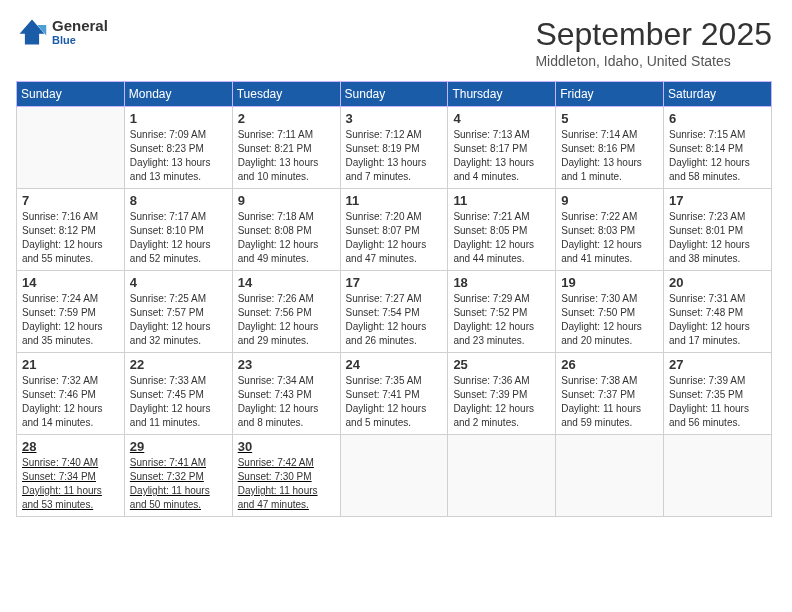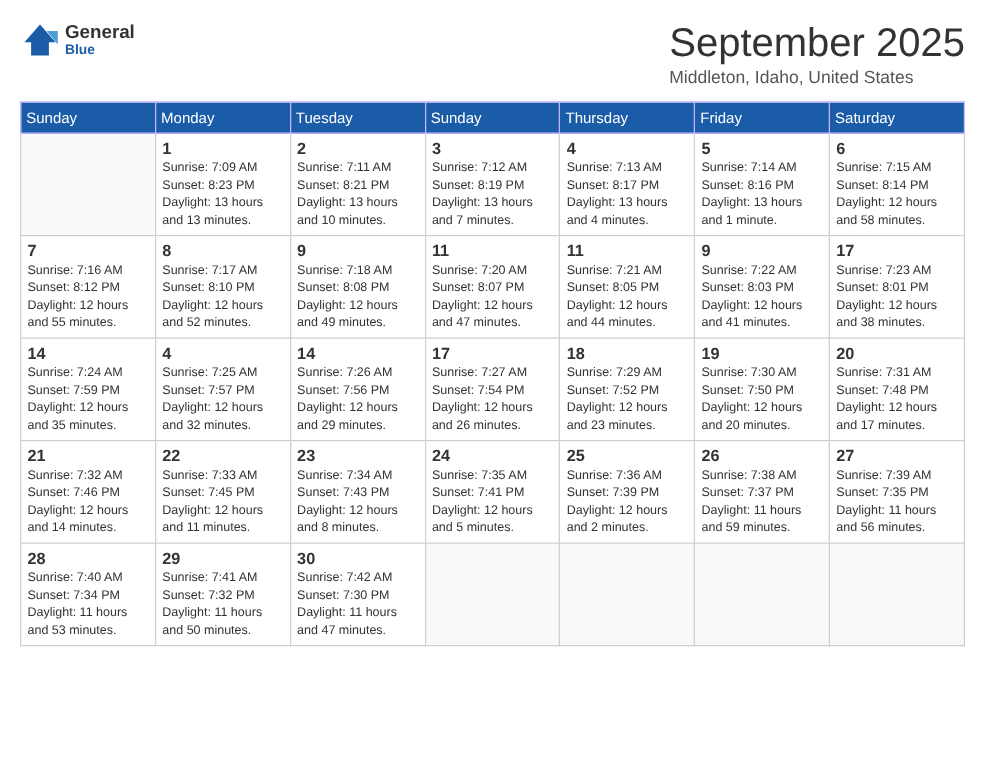--- a/index.html
+++ b/index.html
@@ -89,20 +89,21 @@
       display: block;
       margin-bottom: 2px;
     }
     .day-info {
       font-size: 10px;
       color: #333;
       line-height: 1.4;
     }
     .last-row td {
       height: 70px;
+      text-decoration: underline;
     }
   </style>
 </head>
 <body>
 
 <div class="container">
   <div class="header">
     <div class="logo">
       <svg class="logo-icon" viewBox="0 0 36 36">
         <rect x="0" y="0" width="36" height="36" fill="white"></rect>

